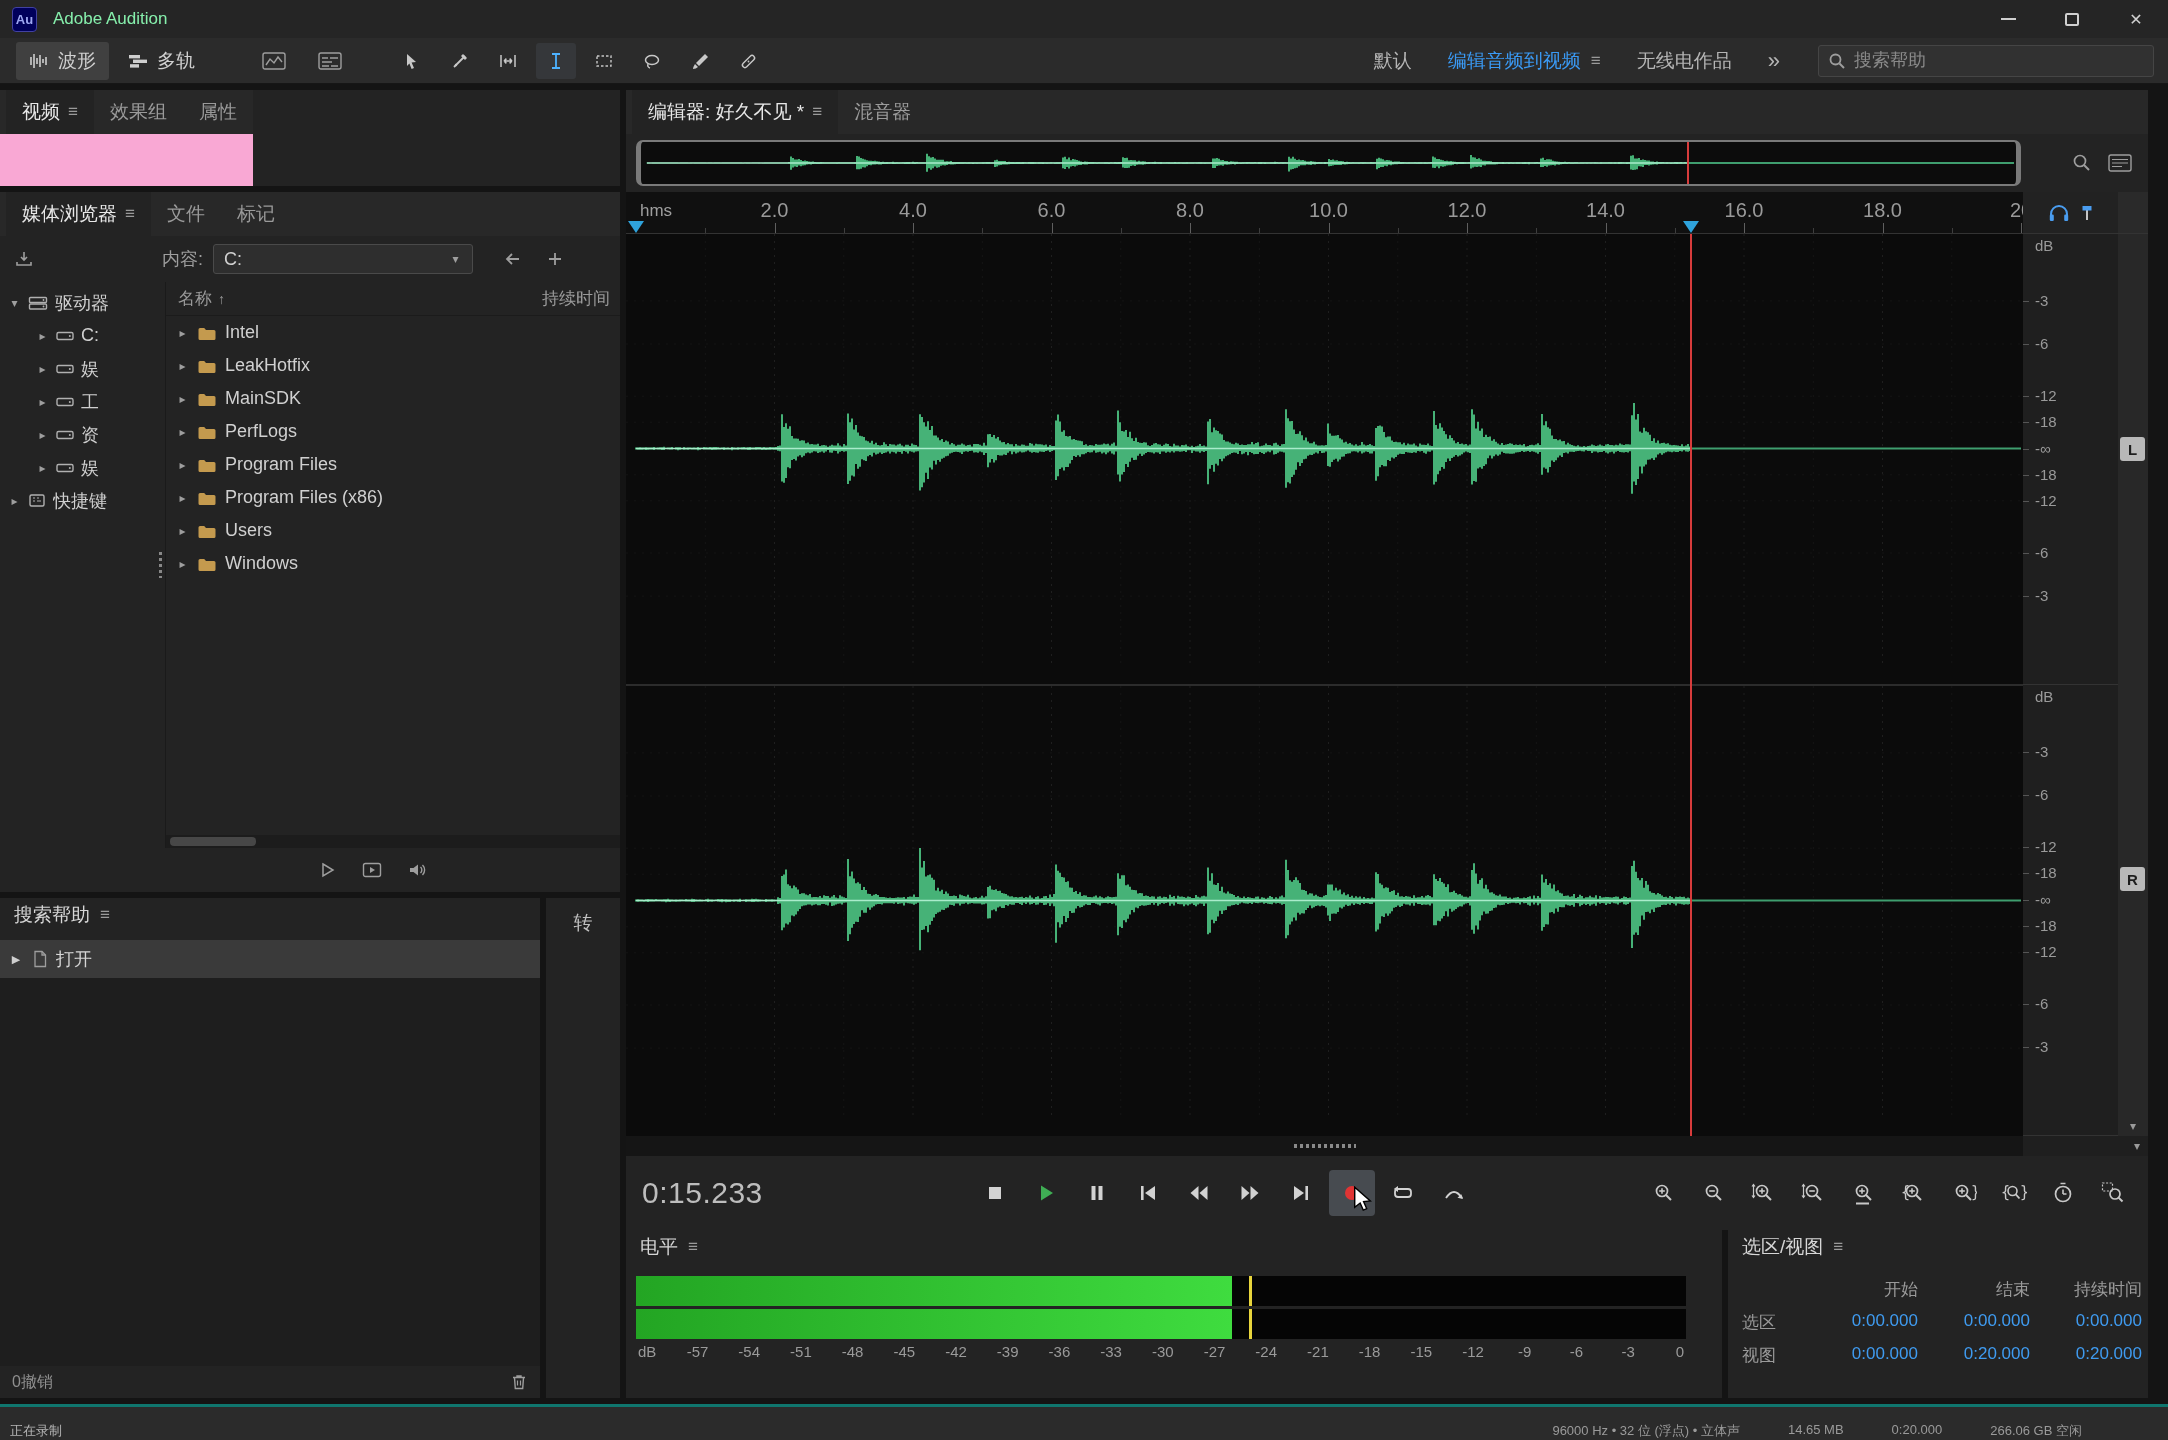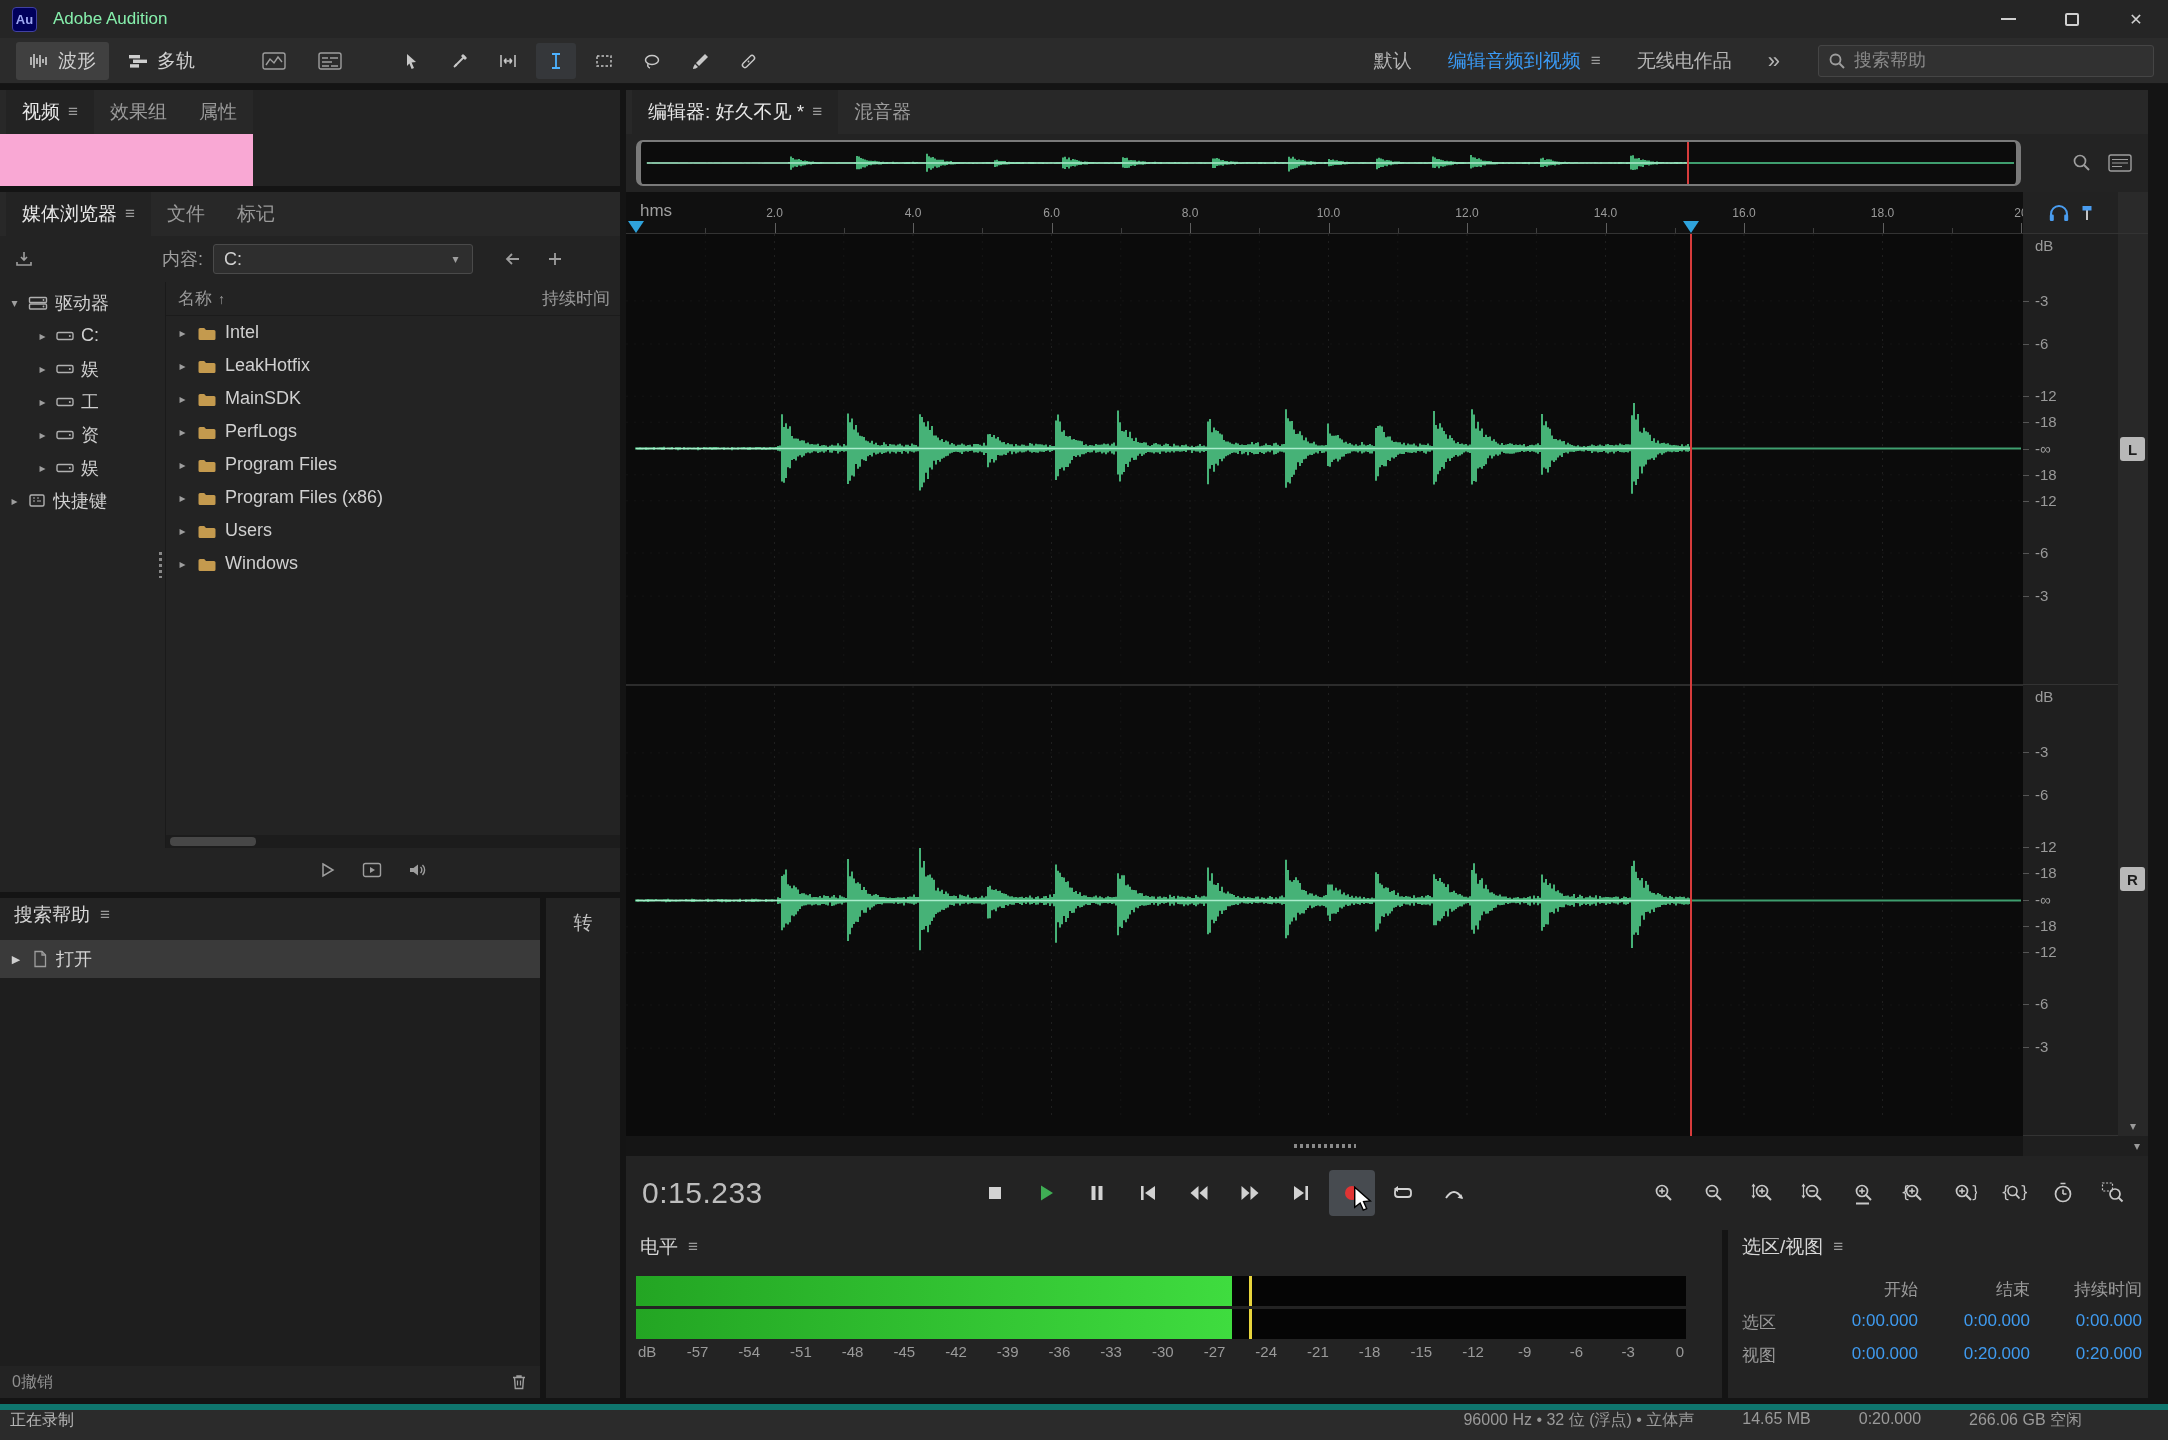--- a/index.html
+++ b/index.html
@@ -90,21 +90,21 @@
 .ov-frame{height:46px;margin-left:10px;border:2px solid #7a7a7a;border-left-width:5px;border-right-width:5px;
   border-radius:7px;background:#0c0c0c;position:relative;overflow:hidden;flex:none}
 #ov-wave{position:absolute;inset:0}
 .ov-playhead{position:absolute;top:0;bottom:0;width:2px;background:#d83c3c}
 .ov-icons{margin-left:auto;display:flex;gap:14px;margin-right:16px}
 .wave-block{flex:1;display:flex;flex-direction:column;background:#0b0b0b;min-height:0}
 .wb-row{display:flex;min-height:0}
 .ruler-row{height:42px;flex:none}
 .ruler{flex:1;position:relative;border-bottom:1px solid #333;overflow:hidden;background:#101010}
 .hms{position:absolute;left:14px;top:9px;font-size:17px;color:#9e9e9e}
-.tick-label{position:absolute;top:14px;transform:translateX(-50%);font-size:12px;color:#9a9a9a}
+.tick-label{position:absolute;top:7px;transform:translateX(-50%);font-size:20px;color:#9a9a9a}
 .tick{position:absolute;bottom:0;width:1px;background:#5f5f5f}
 .tick.minor{height:5px;background:#3e3e3e}
 .tick.major{height:10px}
 .cti{position:absolute;bottom:0;width:0;height:0;border-left:8px solid transparent;border-right:8px solid transparent;
   border-top:12px solid #2fa3dc;z-index:5}
 .gutter-top{width:95px;background:#222;display:flex;align-items:center;justify-content:center;gap:10px;
   border-bottom:1px solid #333;flex:none}
 .strip-top{width:30px;background:#2a2a2a;border-bottom:1px solid #333;flex:none}
 .wave-row{flex:1}
 .wave-area{flex:1;position:relative;display:flex;flex-direction:column;min-width:0}
@@ -140,22 +140,22 @@
 .peak-line{position:absolute;top:0;bottom:0;width:3px;background:#e8d53c}
 #level-scale{position:relative;height:22px;margin:4px 0 0 0}
 .lv-label{position:absolute;top:0;font-size:15px;color:#9a9a9a}
 .sel-panel{width:420px;background:#232323;flex:none}
 .sel-table{display:grid;grid-template-columns:64px 112px 112px 112px;padding:14px 10px 0 14px;row-gap:10px;font-size:17px}
 .sel-h{color:#9a9a9a;text-align:right}
 .sel-l{color:#9a9a9a}
 .sel-v{color:#3f9bf0;text-align:right}
 
 
-.statusbar{height:36px;background:#2b2b2b;border-top:6px solid #0f766e;display:flex;align-items:flex-start;
-  font-size:16px;color:#9a9a9a;flex:none}
+.statusbar{height:36px;background:#2b2b2b;border-top:3px solid #0f766e;display:flex;align-items:flex-end;
+  font-size:13px;color:#9a9a9a;flex:none}
 .sb-left{margin-left:10px;color:#b5b5b5}
 .sb-right{margin-left:auto;display:flex;gap:48px;margin-right:86px}
 .cursor{position:absolute;z-index:50;pointer-events:none}
 </style>
 </head>
 <body>
 
 <div id="app">
 
   <div class="titlebar">

